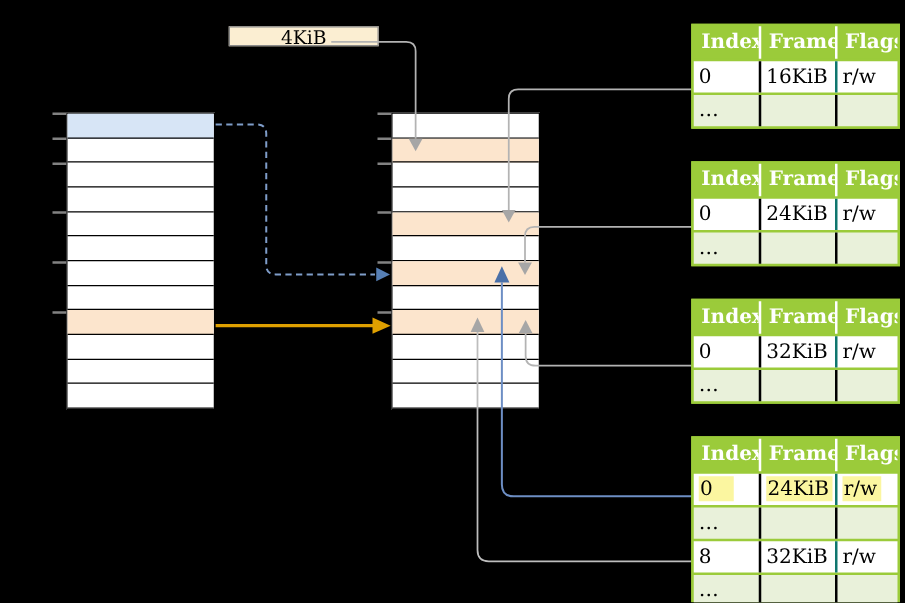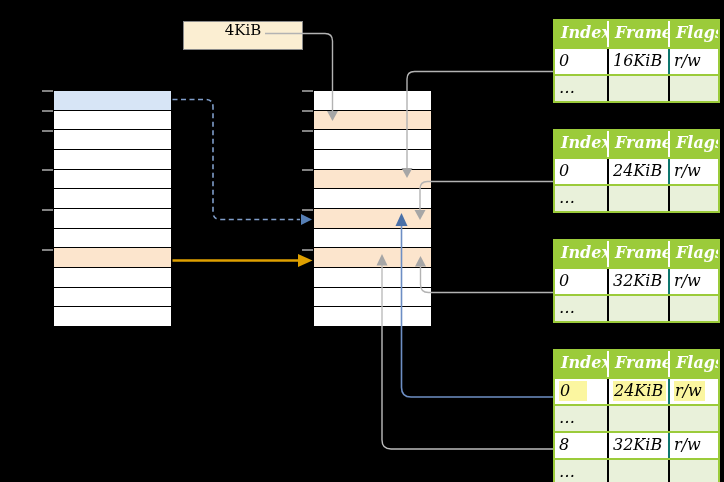--- a/index.html
+++ b/index.html
@@ -1,41 +1,41 @@
 <!DOCTYPE html>
 <html><head>
 <meta charset="utf-8">
 <style>
   html,body{margin:0;padding:0;background:#000;}
   .page{position:relative;width:724px;height:482px;background:#000;overflow:hidden;
         font-family:"DejaVu Serif", serif;}
 
   
-  .label-box{position:absolute;left:183px;top:21px;width:120px;height:29px;
+  .label-box{position:absolute;left:183px;top:21px;width:120px;height:16px;
              background:#fbeed2;border:1px solid #8a8a8a;box-sizing:border-box;
              text-align:center;font-size:15px;line-height:17px;color:#000;}
 
   
   .memcol{position:absolute;top:90px;width:119px;height:238px;background:#fff;
           border:1px solid #000;box-sizing:border-box;display:flex;flex-direction:column;}
   .memrow{flex:1;border-bottom:1px solid #000;}
   .memrow:last-child{border-bottom:none;}
   .memrow.blue{background:#d7e5f6;}
   .memrow.peach,.memrow.orange{background:#fce5cd;}
   .tick{position:absolute;left:-12px;width:11px;height:2px;background:#828282;}
 
   
   .ptable{position:absolute;left:553px;width:167px;background:#9bcb3a;
           border:2px solid #9bcb3a;box-sizing:border-box;}
   .prow{display:flex;height:25px;background:#fff;}
   .prow.phead{height:26px;background:#9bcb3a;}
   .prow + .prow{margin-top:2px;}
   .prow.dim{background:#e9f1da;}
   .pcell{box-sizing:border-box;padding:2px 0 0 4px;font-size:16px;line-height:20px;color:#000;
-         overflow:hidden;white-space:nowrap;font-style:italic;}
+         overflow:hidden;white-space:nowrap;}
   .c1{width:54px;border-right:2px solid #000;}
   .c2{width:61px;border-right:2px solid #0f766e;}
   .c3{flex:1;}
   .phead .pcell{font-weight:bold;color:#fff;padding-left:6px;}
   .phead .c1,.phead .c2{border-right:2px solid #fff;}
   .prow.dim .c1,.prow.dim .c2{border-right-color:#000;}
   .hl{background:#fbf6a0;display:inline-block;padding:0 3px 0 1px;}
   .hl-wide{min-width:24px;}
 
   svg.overlay{position:absolute;left:0;top:0;pointer-events:none;}

